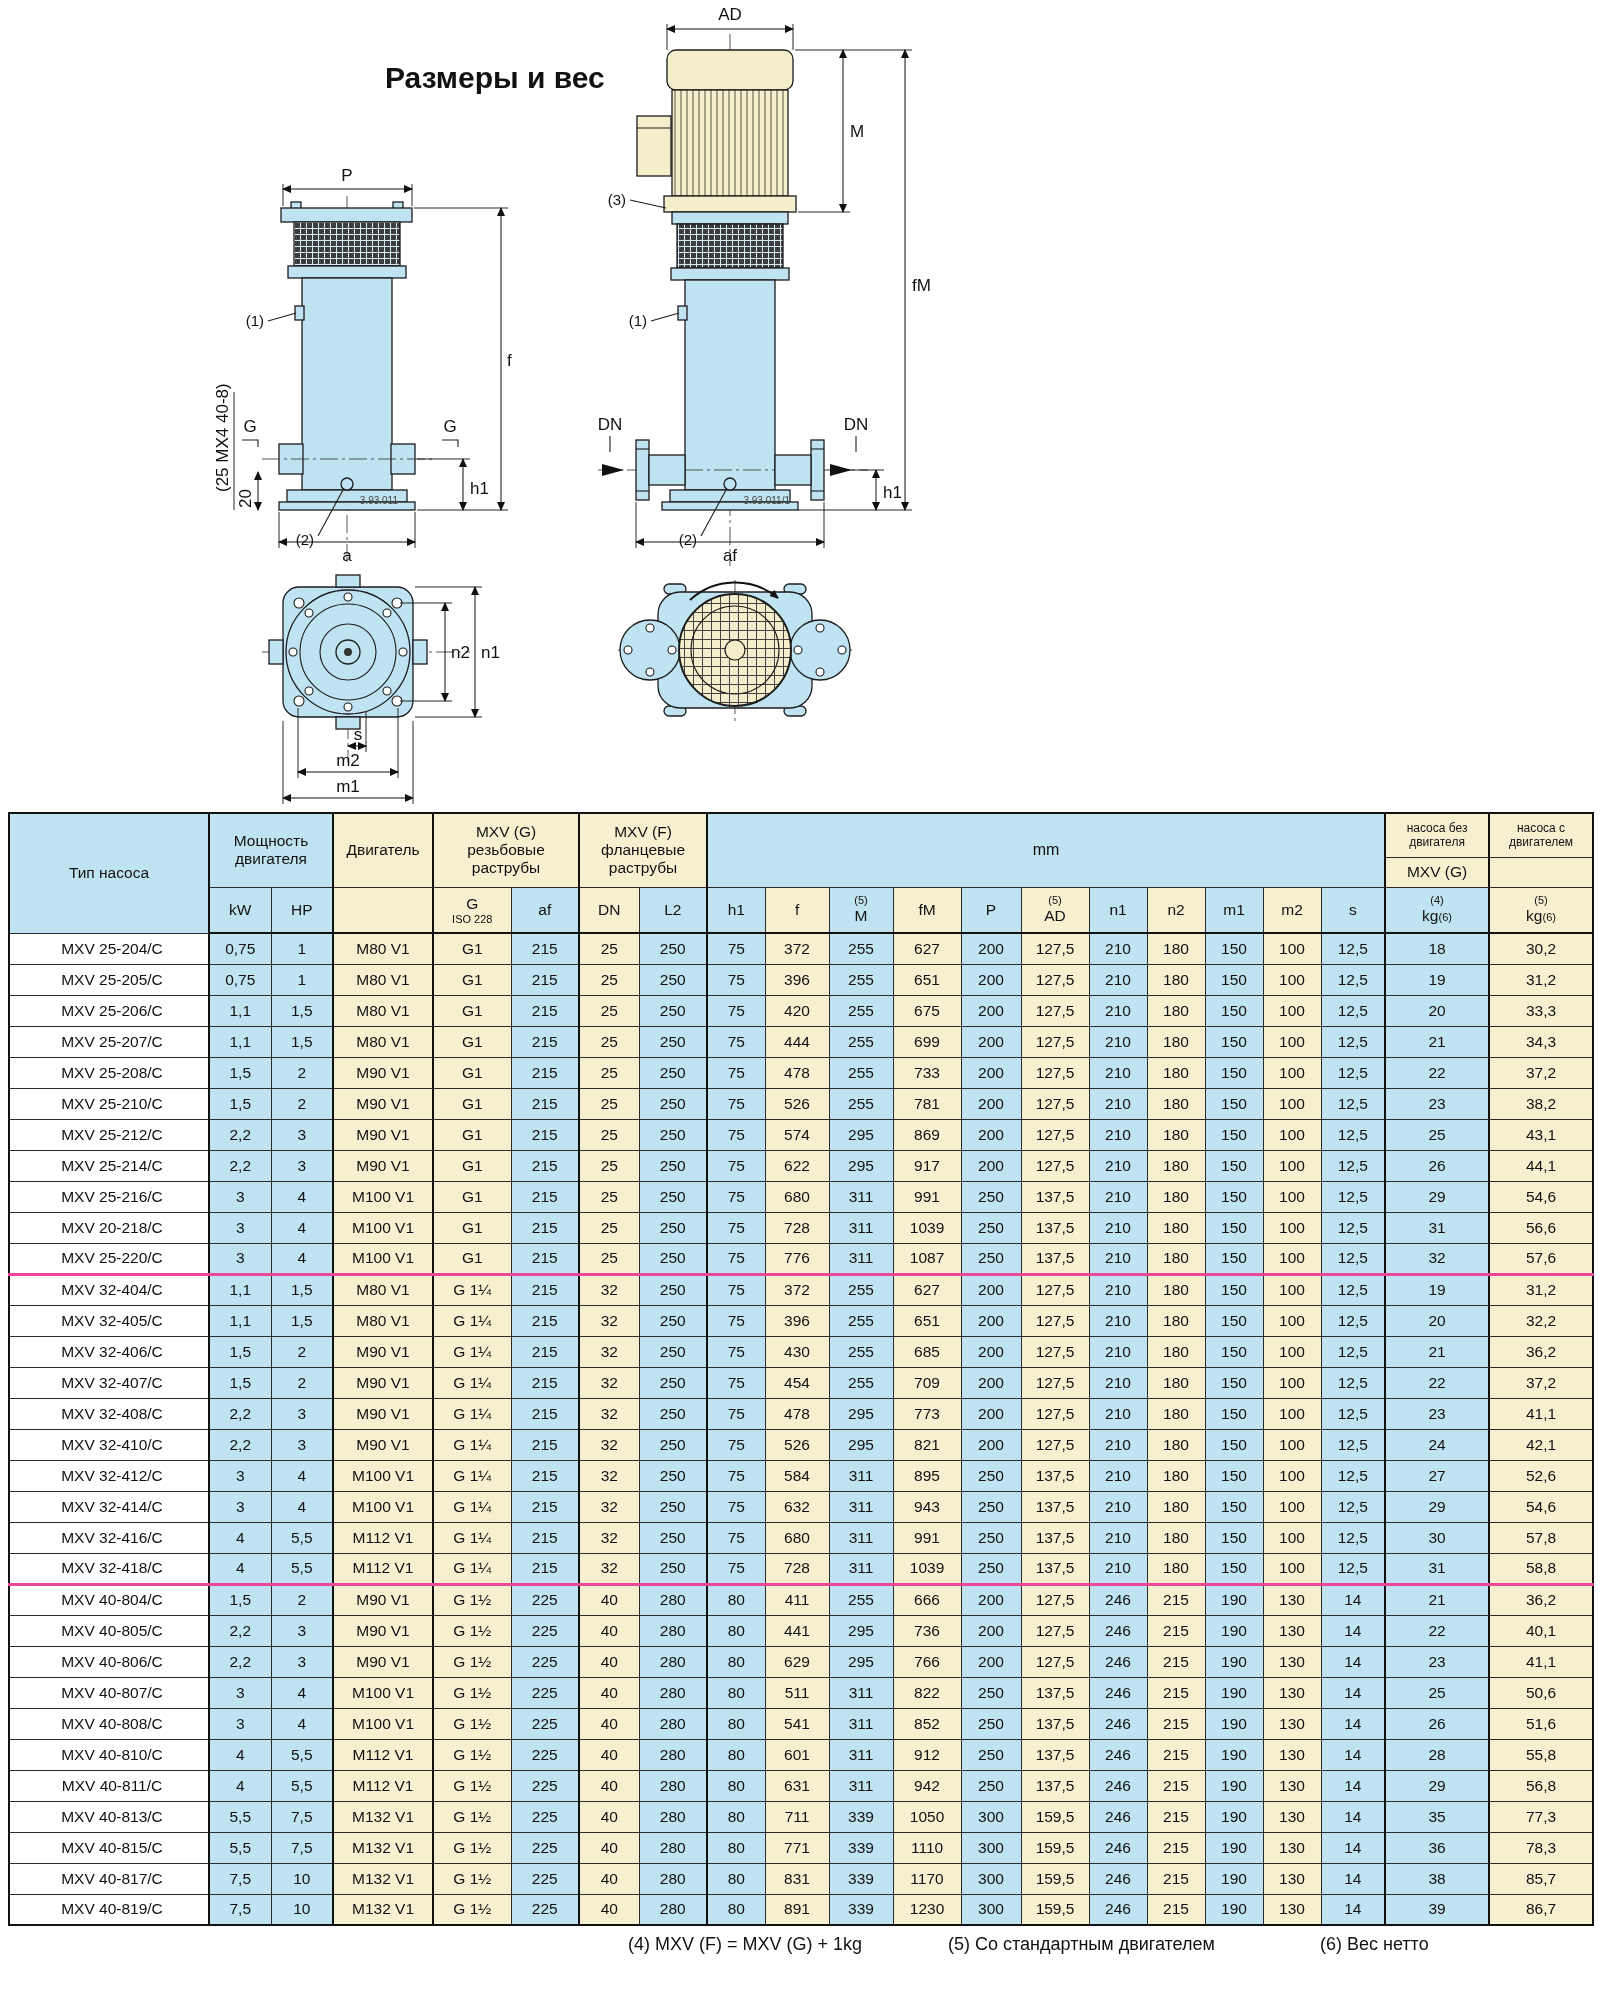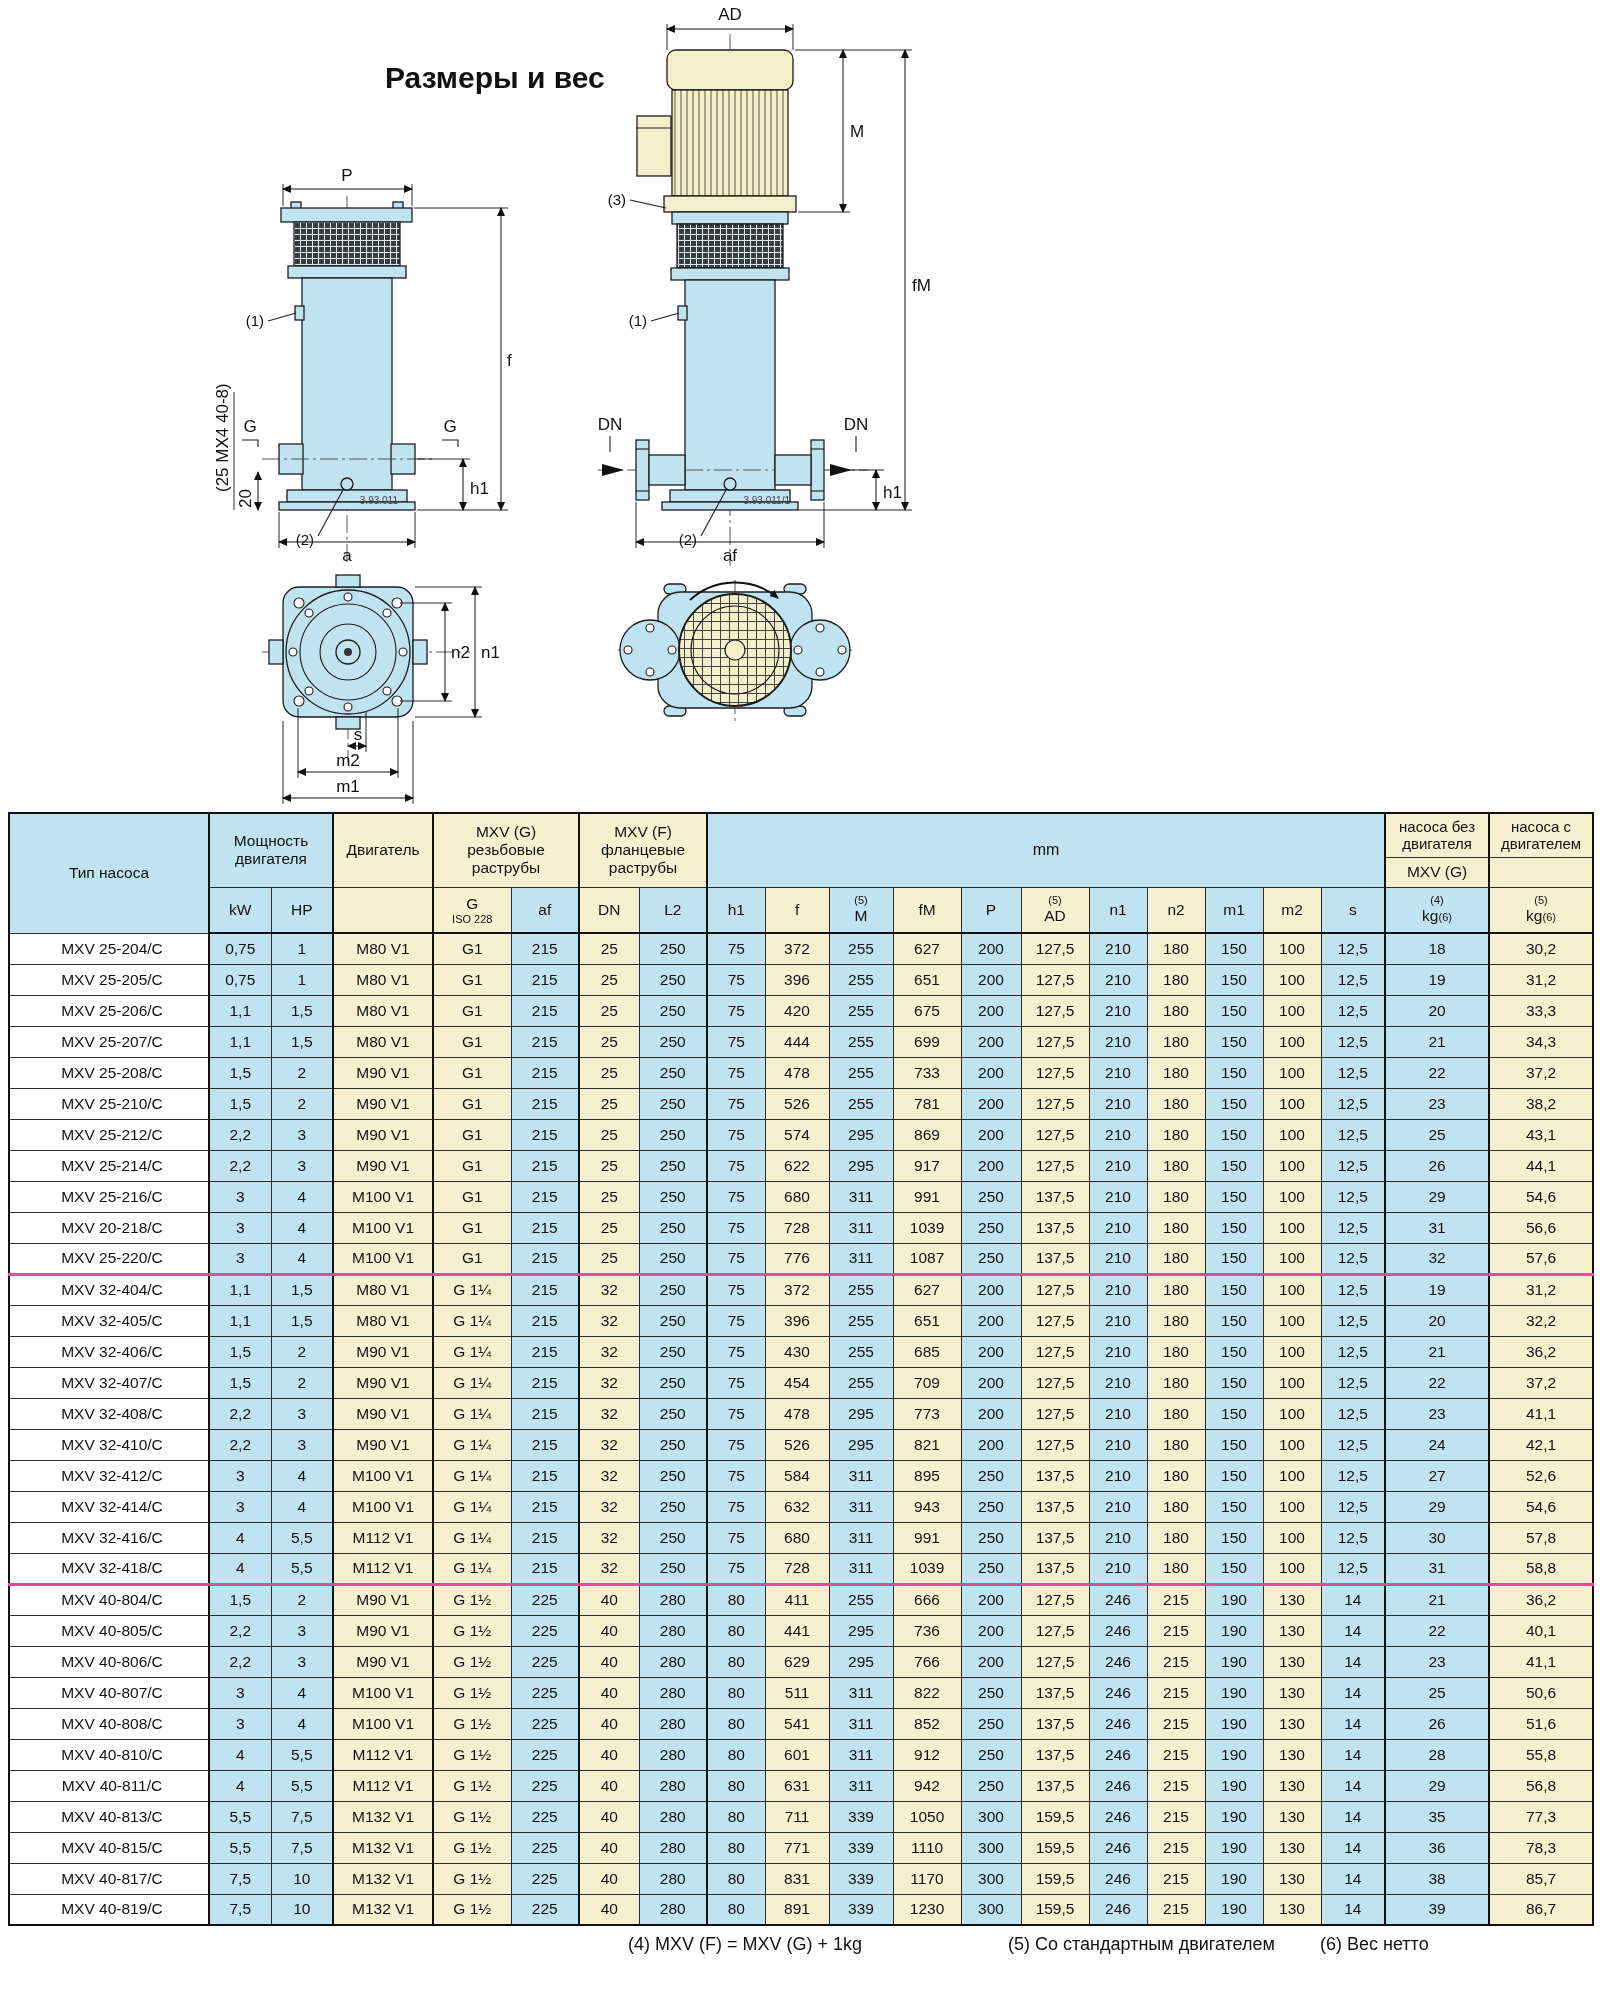--- a/index.html
+++ b/index.html
@@ -23,34 +23,34 @@
 .pump-table{border-collapse:collapse;table-layout:fixed;width:1584px;margin:0 8px;border:2px solid #111;font-size:15.5px}
 .pump-table th,.pump-table td{border:1px solid #2b2b2b;text-align:center;vertical-align:middle;padding:0 2px;font-weight:normal;overflow:hidden;white-space:nowrap}
 .pump-table td{height:31px}
 .hr1 th{height:44px}
 .hr2 th{height:30px}
 .hr3 th{height:46px}
 .blu{background:#bfe3f1}
 .crmb{background:#f6f0d0}
 .h-type{background:#bfe3f1;text-align:left;vertical-align:top;padding:8px 0 0 10px}
 .mmh{font-size:16px}
-.small-h{font-size:15px}
+.small-h{font-size:12px}
 .hline{display:block;line-height:1.18}
 .tiny{display:block;font-size:11px;line-height:1.1}
 .note{display:block;font-size:11px;line-height:1.2}
 .kgsup{font-size:11px}
 .c-type{background:#fff;text-align:right;padding-left:8px !important}
 .c-kw,.c-hp,.c-af,.c-l2,.c-h1,.c-m,.c-p,.c-n1,.c-m1,.c-s,.c-kg4{background:#bfe3f1}
 .c-motor,.c-g,.c-dn,.c-f,.c-fm,.c-ad,.c-n2,.c-m2,.c-kg5{background:#f6f0d0}
 tr.group-start td{border-top:3px solid #ec4899}
 thead tr.hr3 th{border-bottom:2px solid #111}
 .bl2{border-left:2px solid #111 !important}
 .footnotes{width:1584px;margin:8px 8px 0;position:relative;height:22px;font-size:18px}
 .footnotes span{position:absolute;top:0;white-space:nowrap}
-.fn4{left:620px}.fn5{left:1000px}.fn6{left:1312px}
+.fn4{left:620px}.fn5{left:940px}.fn6{left:1312px}
 </style>
 </head>
 <body>
 
 <div class="page">
 
 <div class="drawings">
 <svg width="1600" height="812" viewBox="0 0 1600 812">
 <defs>
 <marker id="arr" markerWidth="10" markerHeight="10" refX="8" refY="4" orient="auto-start-reverse" markerUnits="userSpaceOnUse">

